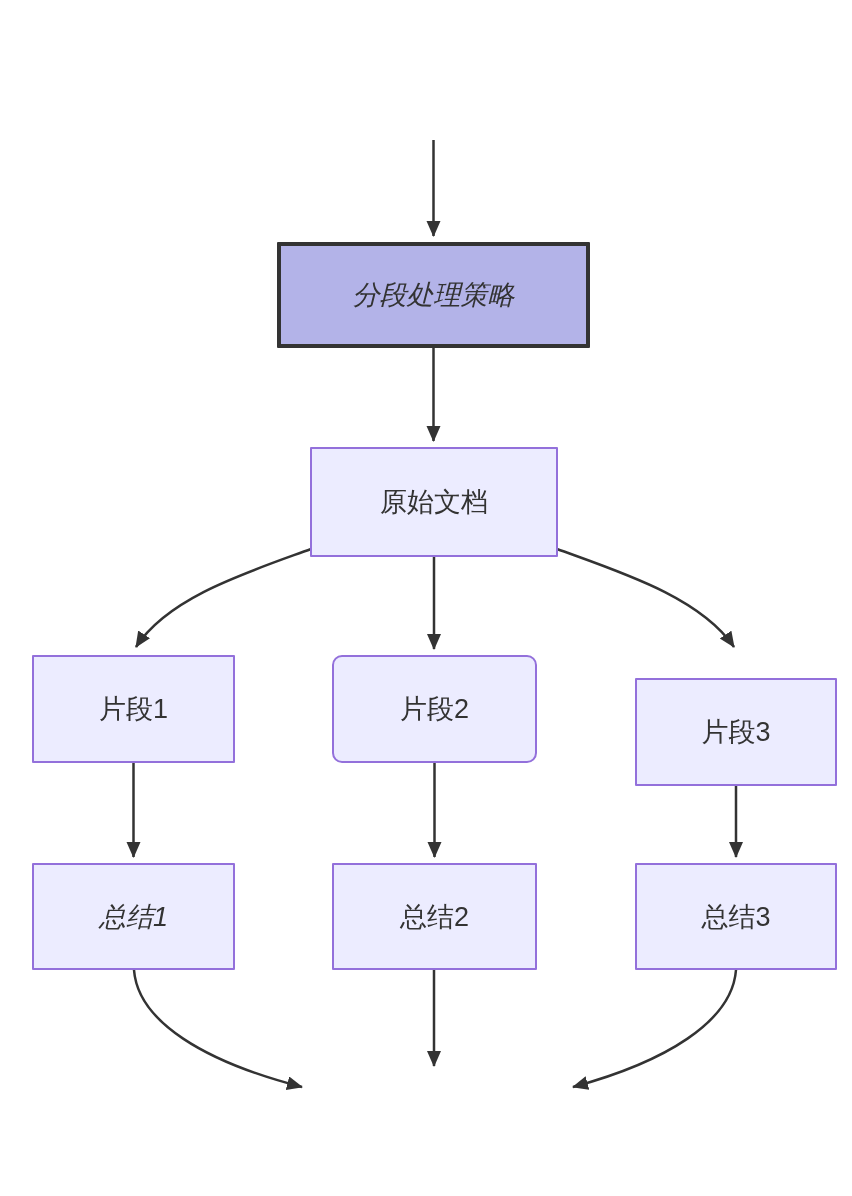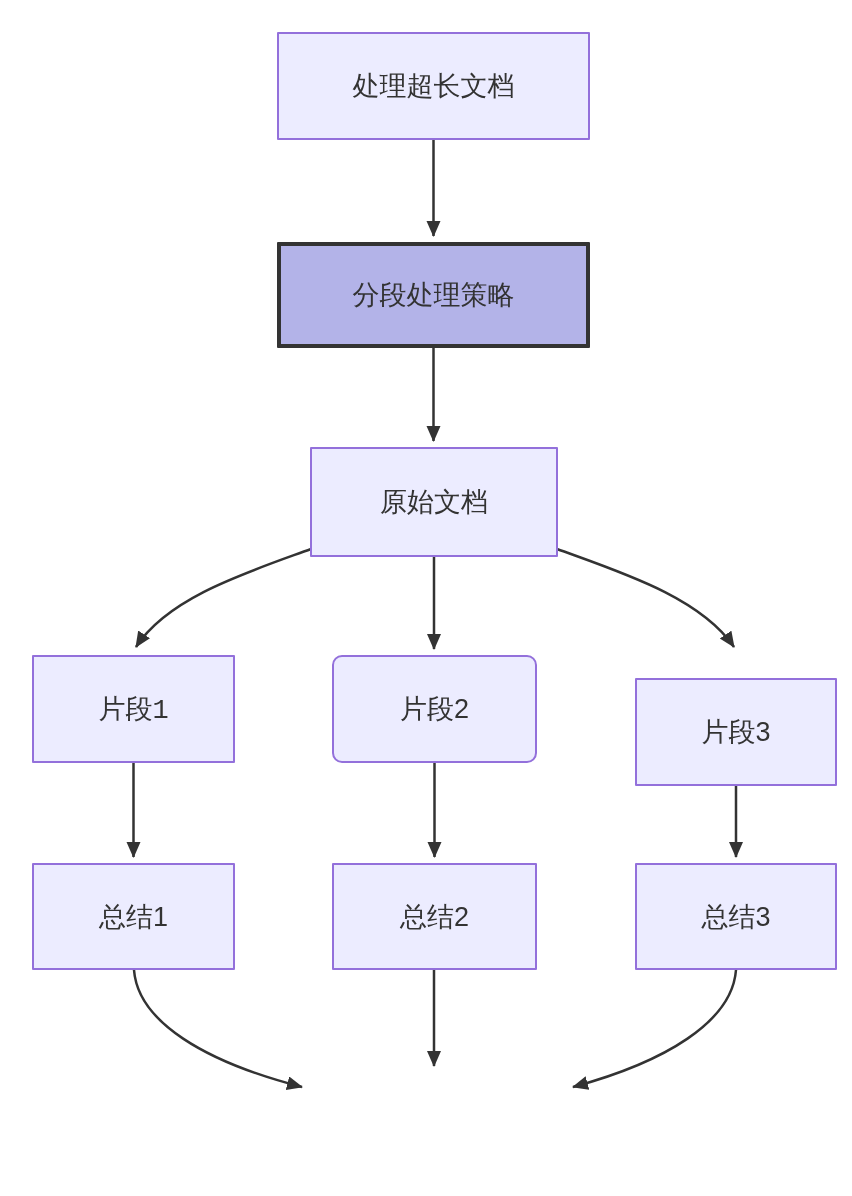--- a/index.html
+++ b/index.html
@@ -21,33 +21,34 @@
     color:var(--text-color,#333333);
     background:var(--node-fill,#ECECFF);
     border:2px solid var(--node-border,#9370DB);
     border-radius:1px;
     text-align:center;
     white-space:nowrap;
   }
   .node.strategy{
     background:var(--strategy-fill,#b3b3e8);
     border:4px solid var(--strategy-border,#333333);
+    font-style:italic;
   }
   .node.result{
     background:var(--result-fill,#90EE90);
     border:3px solid var(--result-border,#333333);
   }
   
   .n-a {left:277px;top:32px;  width:313px;height:108px;}
   .n-b {left:277px;top:242px; width:313px;height:106px;}
   .n-c {left:310px;top:447px; width:248px;height:110px;font-family:Liberation Serif, serif;}
-  .n-d1{left:32px; top:655px; width:203px;height:108px;font-family:Liberation Mono, monospace;}
+  .n-d1{left:32px; top:655px; width:203px;height:108px;}
   .n-d2{left:332px;top:655px; width:205px;height:108px;border-radius:10px;}
   .n-d3{left:635px;top:678px; width:202px;height:108px;}
-  .n-e1{left:32px; top:863px; width:203px;height:107px;}
+  .n-e1{left:32px; top:863px; width:203px;height:107px;font-style:italic;}
   .n-e2{left:332px;top:863px; width:205px;height:107px;}
   .n-e3{left:635px;top:863px; width:202px;height:107px;}
   .n-g {left:310px;top:1072px;width:255px;height:106px;}
 </style>
 </head>
 <body>
 
 <div class="canvas">
 
   <svg class="edges" viewBox="0 0 852 1196" xmlns="http://www.w3.org/2000/svg">
@@ -62,23 +63,20 @@
     <path class="edge" marker-end="url(#arrow)" d="M434,557 V649"></path>
     <path class="edge" marker-end="url(#arrow)" d="M557,549 C620,572 700,597 734,647"></path>
     <path class="edge" marker-end="url(#arrow)" d="M133.5,763 V857"></path>
     <path class="edge" marker-end="url(#arrow)" d="M434.5,763 V857"></path>
     <path class="edge" marker-end="url(#arrow)" d="M736,763 V857"></path>
     <path class="edge" marker-end="url(#arrow)" d="M134,970 C138,1022 205,1062 302,1087"></path>
     <path class="edge" marker-end="url(#arrow)" d="M434,970 V1066"></path>
     <path class="edge" marker-end="url(#arrow)" d="M736,970 C732,1022 665,1062 573,1087"></path>
   </svg>
 
-  <div class="node n-a">
-    <span>处理超长文档</span>
-  </div>
 
   <div class="node strategy n-b">
     <span>分段处理策略</span>
   </div>
 
   <div class="node n-c">
     <span>原始文档</span>
   </div>
 
   <div class="node n-d1">

